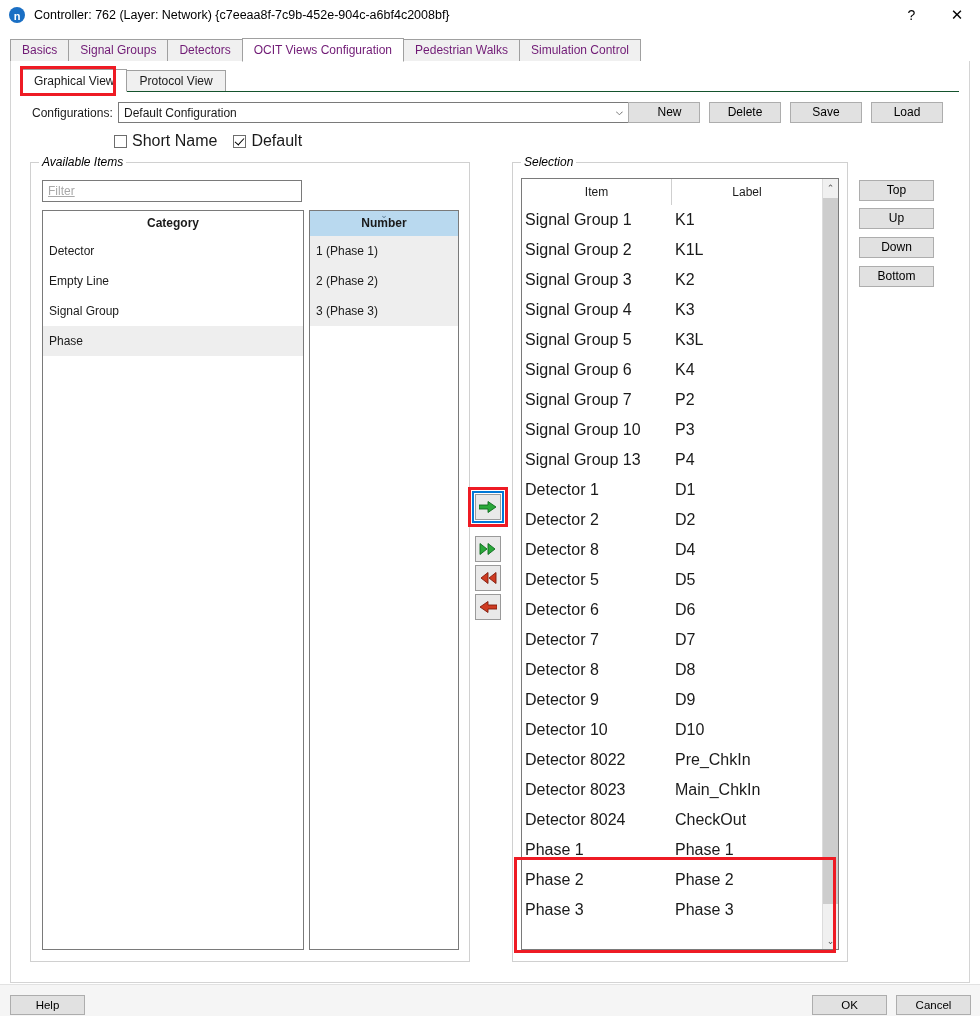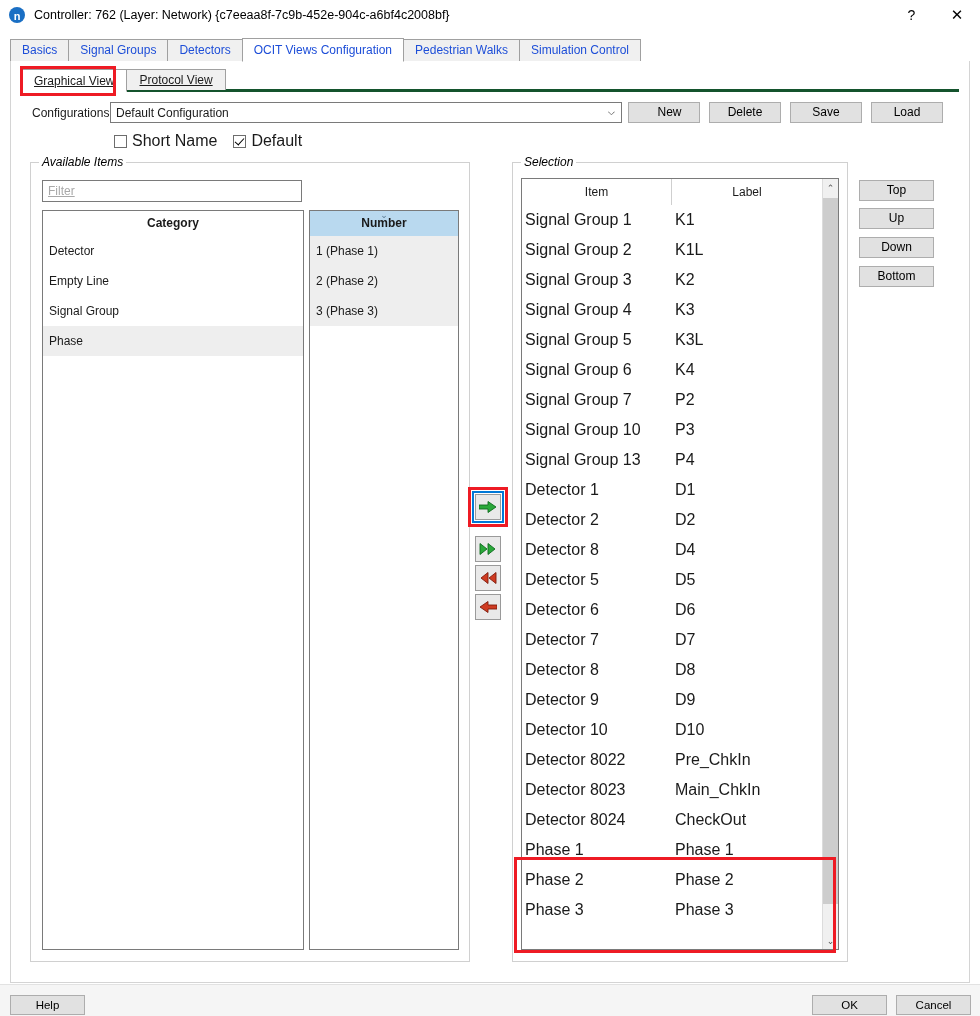--- a/index.html
+++ b/index.html
@@ -68,21 +68,21 @@
   }
   .tab {
     height: 22px;
     line-height: 21px;
     padding: 0 11px;
     background: #f0f0f0;
     border: 1px solid #a0a0a0;
     border-bottom: none;
     margin-right: -1px;
     font-size: 12px;
-    color: #1d4ed8;
+    color: #701a75;
     box-sizing: border-box;
     white-space: nowrap;
   }
   .tab.active {
     background: #ffffff;
     height: 24px;
     line-height: 23px;
     position: relative;
     z-index: 3;
     border-bottom: 1px solid #ffffff;
@@ -99,24 +99,23 @@
     border-top: none;
     box-sizing: border-box;
   }
 
   
   .inner-tabstrip {
     position: absolute;
     left: 21px; top: 70px;
     width: 938px; height: 22px;
     display: flex;
-    align-items: center;
-    border-bottom: 3px solid #14532d;
-    box-sizing: border-box;
-    text-decoration: underline;
+    align-items: flex-end;
+    border-bottom: 1px solid #14532d;
+    box-sizing: border-box;
   }
   .itab {
     height: 21px;
     line-height: 20px;
     padding: 0 12px;
     background: #f0f0f0;
     border: 1px solid #a0a0a0;
     border-bottom: none;
     margin-right: -1px;
     font-size: 12px;
@@ -142,21 +141,21 @@
   }
 
   
   .cfg-label {
     position: absolute;
     left: 32px; top: 106px;
     font-size: 12px;
   }
   .combo {
     position: absolute;
-    left: 110px; top: 102px;
+    left: 118px; top: 102px;
     width: 512px; height: 21px;
     background: #ffffff;
     border: 1px solid #7a7a7a;
     box-sizing: border-box;
     display: flex;
     align-items: center;
   }
   .combo .combo-text {
     flex: 1 1 auto;
     padding-left: 5px;

